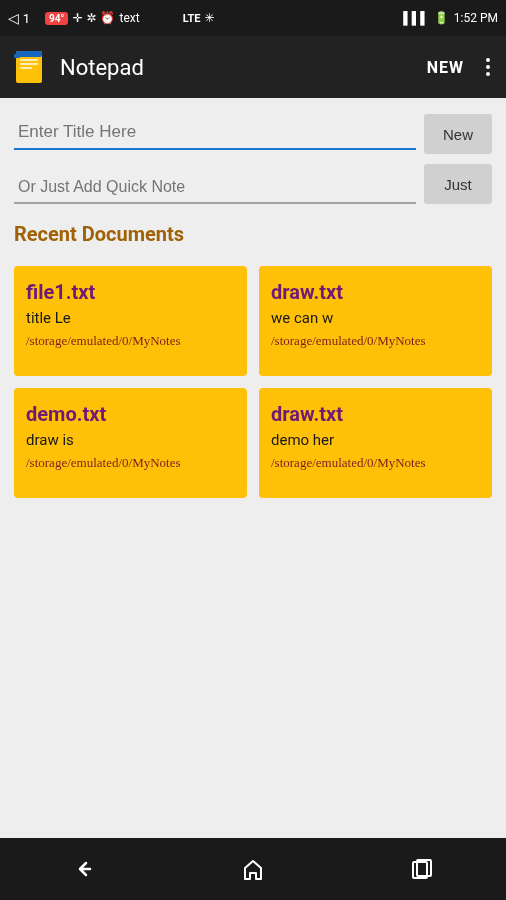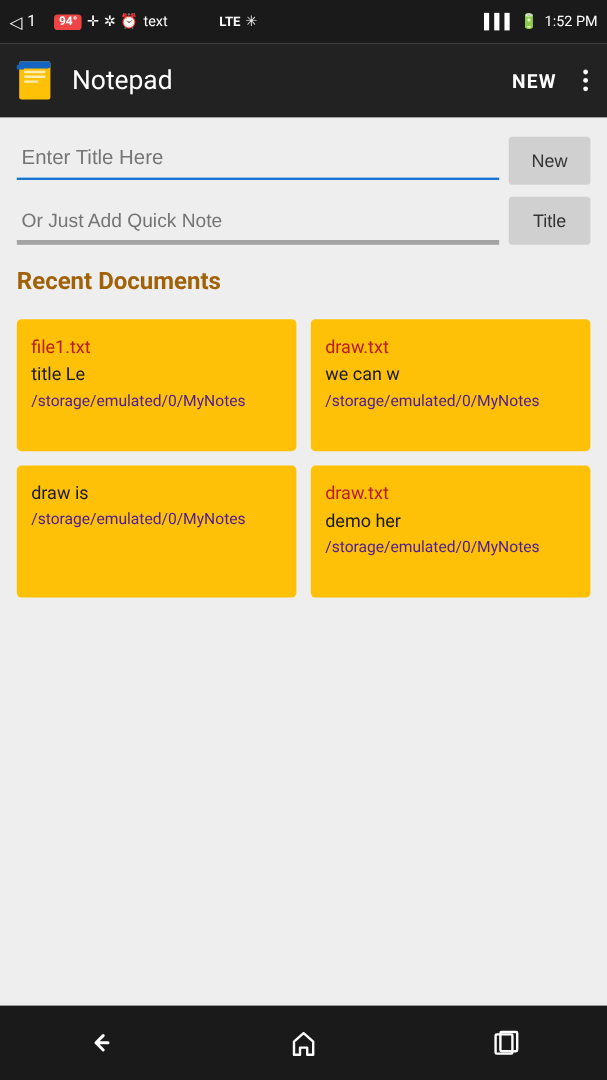--- a/index.html
+++ b/index.html
@@ -138,21 +138,21 @@
     .quick-note-row {
       display: flex;
       align-items: flex-end;
       gap: 8px;
       margin-bottom: 18px;
     }
 
     .quick-note-row input {
       flex: 1;
       border: none;
-      border-bottom: 4px solid #a3a3a3;
+      border-bottom: 2px solid #a3a3a3;
       background: transparent;
       font-size: 16px;
       color: #c2410c;
       padding: 8px 4px 6px 4px;
       outline: none;
     }
 
     .section-title {
       font-size: 20px;
       font-weight: bold;
@@ -169,36 +169,37 @@
 
     .doc-card {
       background: #FFC107;
       border-radius: 4px;
       padding: 14px 12px 12px 12px;
       cursor: pointer;
       min-height: 110px;
     }
 
     .doc-filename {
-      font-size: 15px;
-      font-weight: normal;
-      color: #b91c1c;
+      font-size: 20px;
+      font-weight: bold;
+      color: #701a75;
       margin-bottom: 5px;
     }
 
     .doc-preview {
       font-size: 15px;
       color: #1a1a1a;
       margin-bottom: 6px;
     }
 
     .doc-path {
       font-size: 13px;
-      color: #4c1d95;
+      color: #7f1d1d;
       line-height: 1.3;
+      font-family: Liberation Serif, serif;
     }
 
     
     .bottom-nav {
       background: #1a1a1a;
       height: 62px;
       display: flex;
       align-items: center;
       justify-content: space-around;
       flex-shrink: 0;
@@ -263,40 +264,41 @@
 
 <div class="main-content">
 
   <div class="input-row">
     <input type="text" placeholder="Enter Title Here" style="">
     <button class="btn-new">New</button>
   </div>
 
   <div class="quick-note-row">
     <input type="text" placeholder="Or Just Add Quick Note" style="">
-    <button class="btn-save">Title</button>
+    <button class="btn-save">Just</button>
   </div>
 
   <div class="section-title">Recent Documents</div>
 
   <div class="docs-grid">
 
     <div class="doc-card">
       <div class="doc-filename">file1.txt</div>
       <div class="doc-preview">title Le</div>
       <div class="doc-path">/storage/emulated/0/MyNotes</div>
     </div>
 
     <div class="doc-card">
       <div class="doc-filename">draw.txt</div>
       <div class="doc-preview">we can w</div>
       <div class="doc-path">/storage/emulated/0/MyNotes</div>
     </div>
 
     <div class="doc-card">
+      <div class="doc-filename">demo.txt</div>
       <div class="doc-preview">draw is</div>
       <div class="doc-path">/storage/emulated/0/MyNotes</div>
     </div>
 
     <div class="doc-card">
       <div class="doc-filename">draw.txt</div>
       <div class="doc-preview">demo her</div>
       <div class="doc-path">/storage/emulated/0/MyNotes</div>
     </div>
   </div>

